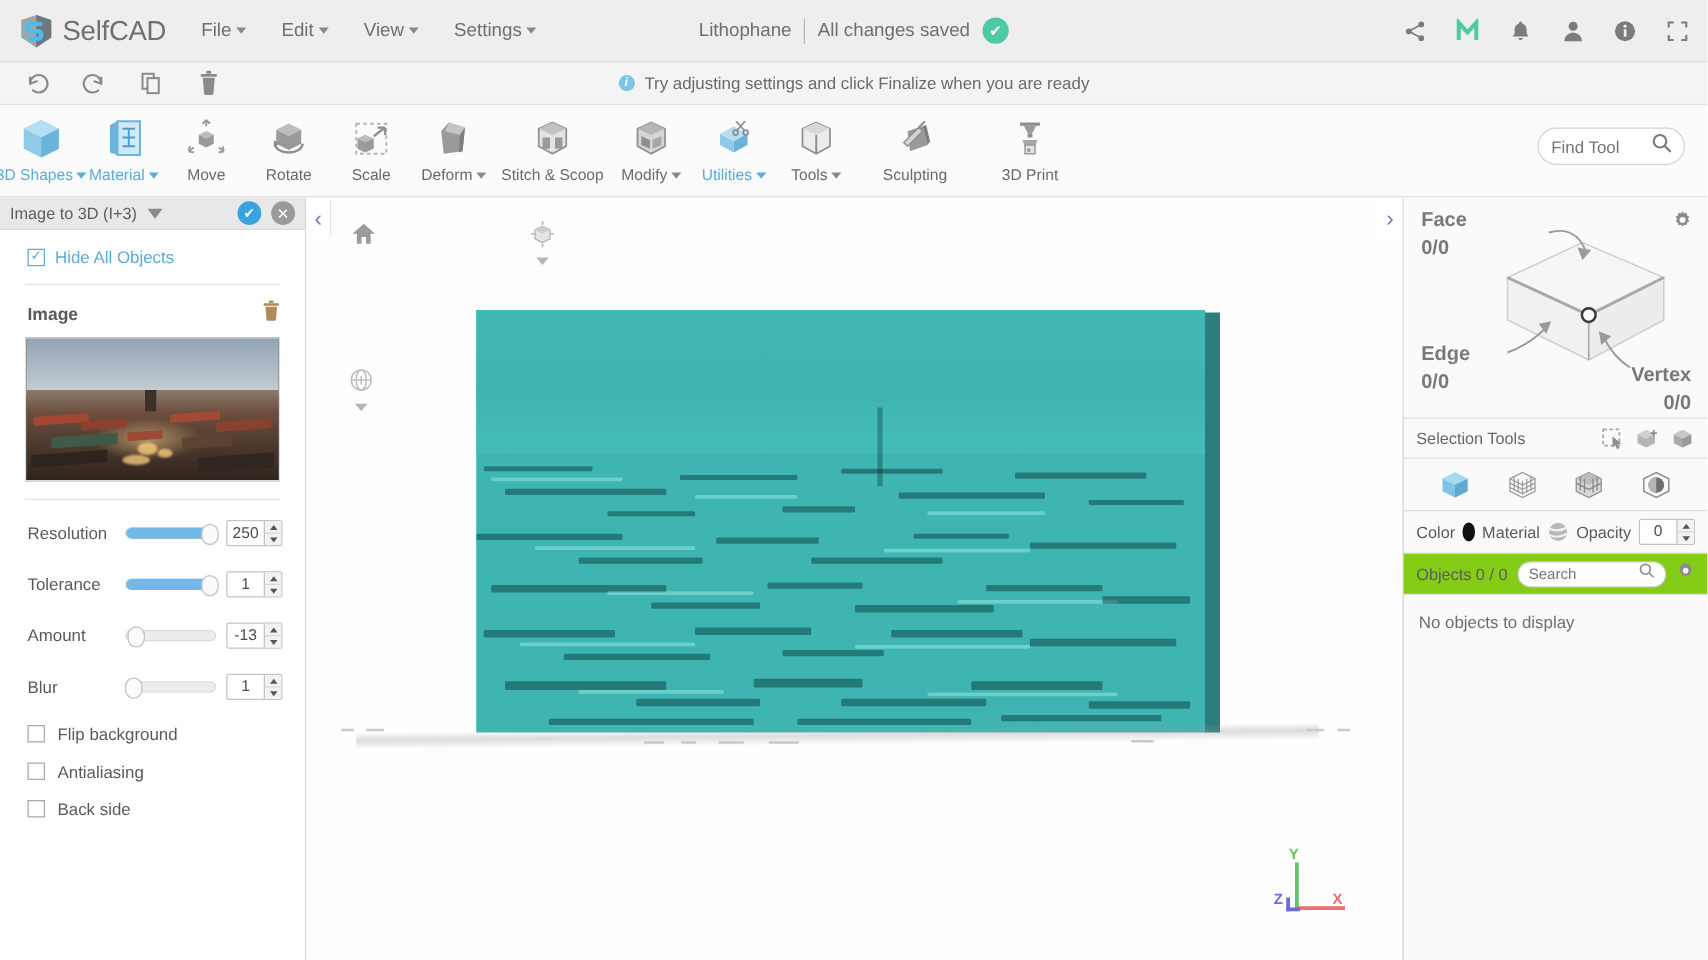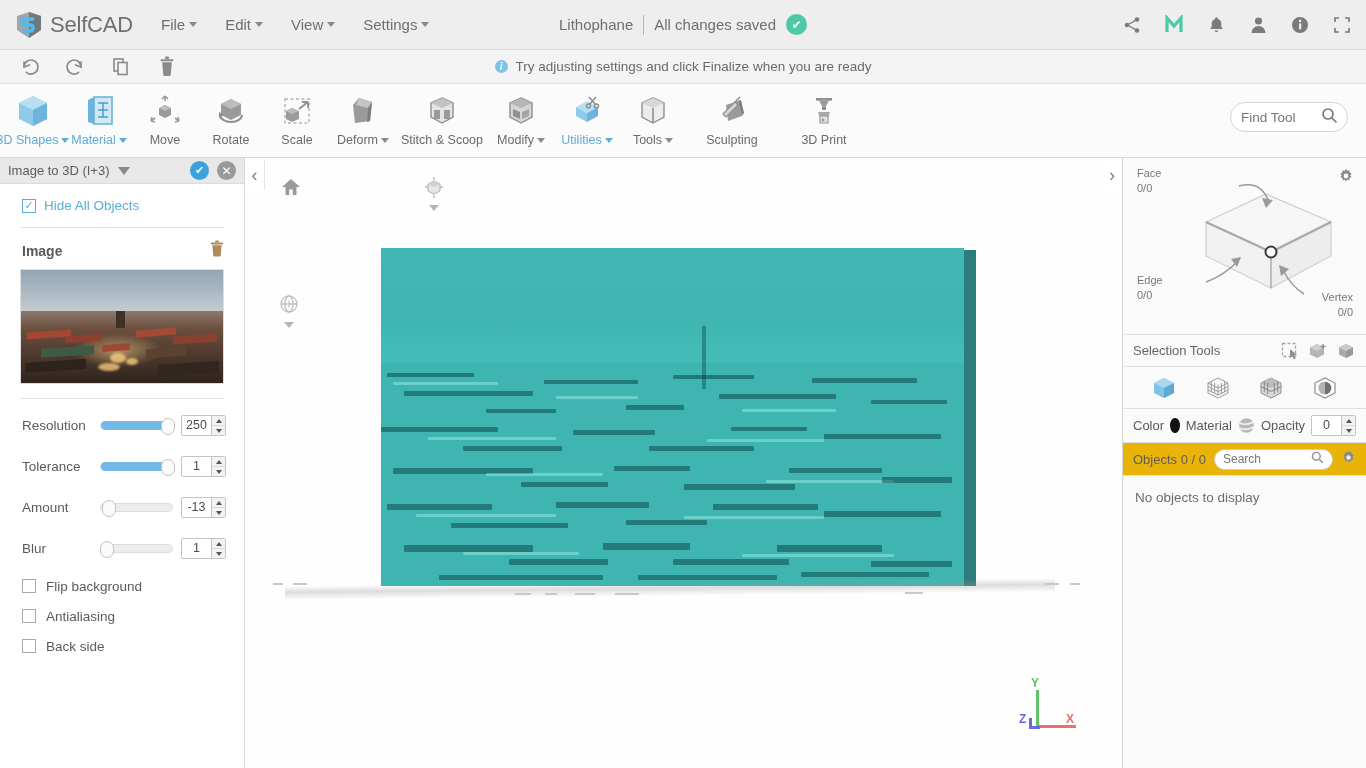--- a/index.html
+++ b/index.html
@@ -294,21 +294,21 @@
   .axis-z { position: absolute; left: 11px; top: 36px; width: 11px; height: 11px; border-left: 3px solid #6a6ae0; border-bottom: 3px solid #6a6ae0; transform: rotate(0deg); }
   .axis-lbl { position: absolute; font-size: 12px; font-weight: bold; }
 
   
   .right-panel {
     position: absolute; top: 158px; left: 1122px; width: 244px; height: 610px;
     background: #fafafa; border-left: 1px solid #d5d5d5;
   }
   .rp-topo { position: relative; height: 177px; border-bottom: 1px solid #e0e0e0; background: #fafafa; }
   .rp-gear { position: absolute; right: 12px; top: 10px; cursor: pointer; color: #8a8a8a; }
-  .topo-lbl { position: absolute; font-size: 11px; color: #787878; line-height: 1.35; }
+  .topo-lbl { position: absolute; font-size: 16px; color: #787878; line-height: 1.35; font-weight: bold; }
   .rp-row {
     display: flex; align-items: center; height: 32px; padding: 0 10px;
     border-bottom: 1px solid #e0e0e0; gap: 8px;
   }
   .rp-row-title { font-size: 13px; color: #666; }
   .rp-row .spacer { flex: 1; }
   .seltool { width: 20px; height: 20px; cursor: pointer; color: #8f8f8f; display:flex;align-items:center;justify-content:center; }
   .modes-row {
     display: flex; align-items: center; justify-content: space-around;
     height: 42px; border-bottom: 1px solid #e0e0e0; padding: 0 14px;
@@ -316,21 +316,21 @@
   .mode-ico { width: 26px; height: 26px; cursor: pointer; }
   .cmo-row {
     display: flex; align-items: center; height: 34px; padding: 0 10px;
     border-bottom: 1px solid #e0e0e0; gap: 6px;
   }
   .cmo-lbl { font-size: 13px; color: #5a5a5a; }
   .swatch { width: 19px; height: 15px; border-radius: 50%; background: #111; cursor: pointer; }
   .mat-ico { width: 17px; height: 17px; cursor: pointer; }
   .obj-row {
     display: flex; align-items: center; height: 33px; padding: 0 10px;
-    border-bottom: 1px solid #e0e0e0; gap: 8px; background: #eab308;
+    border-bottom: 1px solid #e0e0e0; gap: 8px; background: #84cc16;
   }
   .obj-lbl { font-size: 13px; color: #5c5c5c; }
   .obj-search {
     flex: 1; height: 21px; border: 1px solid #cdcdcd; border-radius: 11px;
     background: #fff; display: flex; align-items: center; padding: 0 8px; gap: 4px;
   }
   .obj-search input {
     border: none; outline: none; font-size: 12px; color: #9a9a9a;
     width: 100%; background: transparent; font-family: "Liberation Sans", sans-serif;
   }

